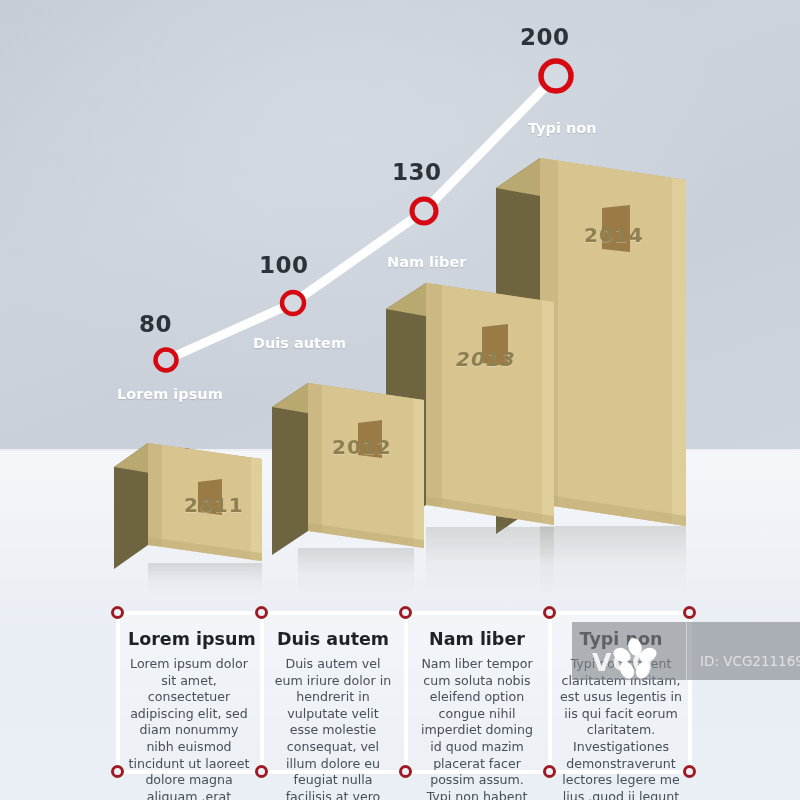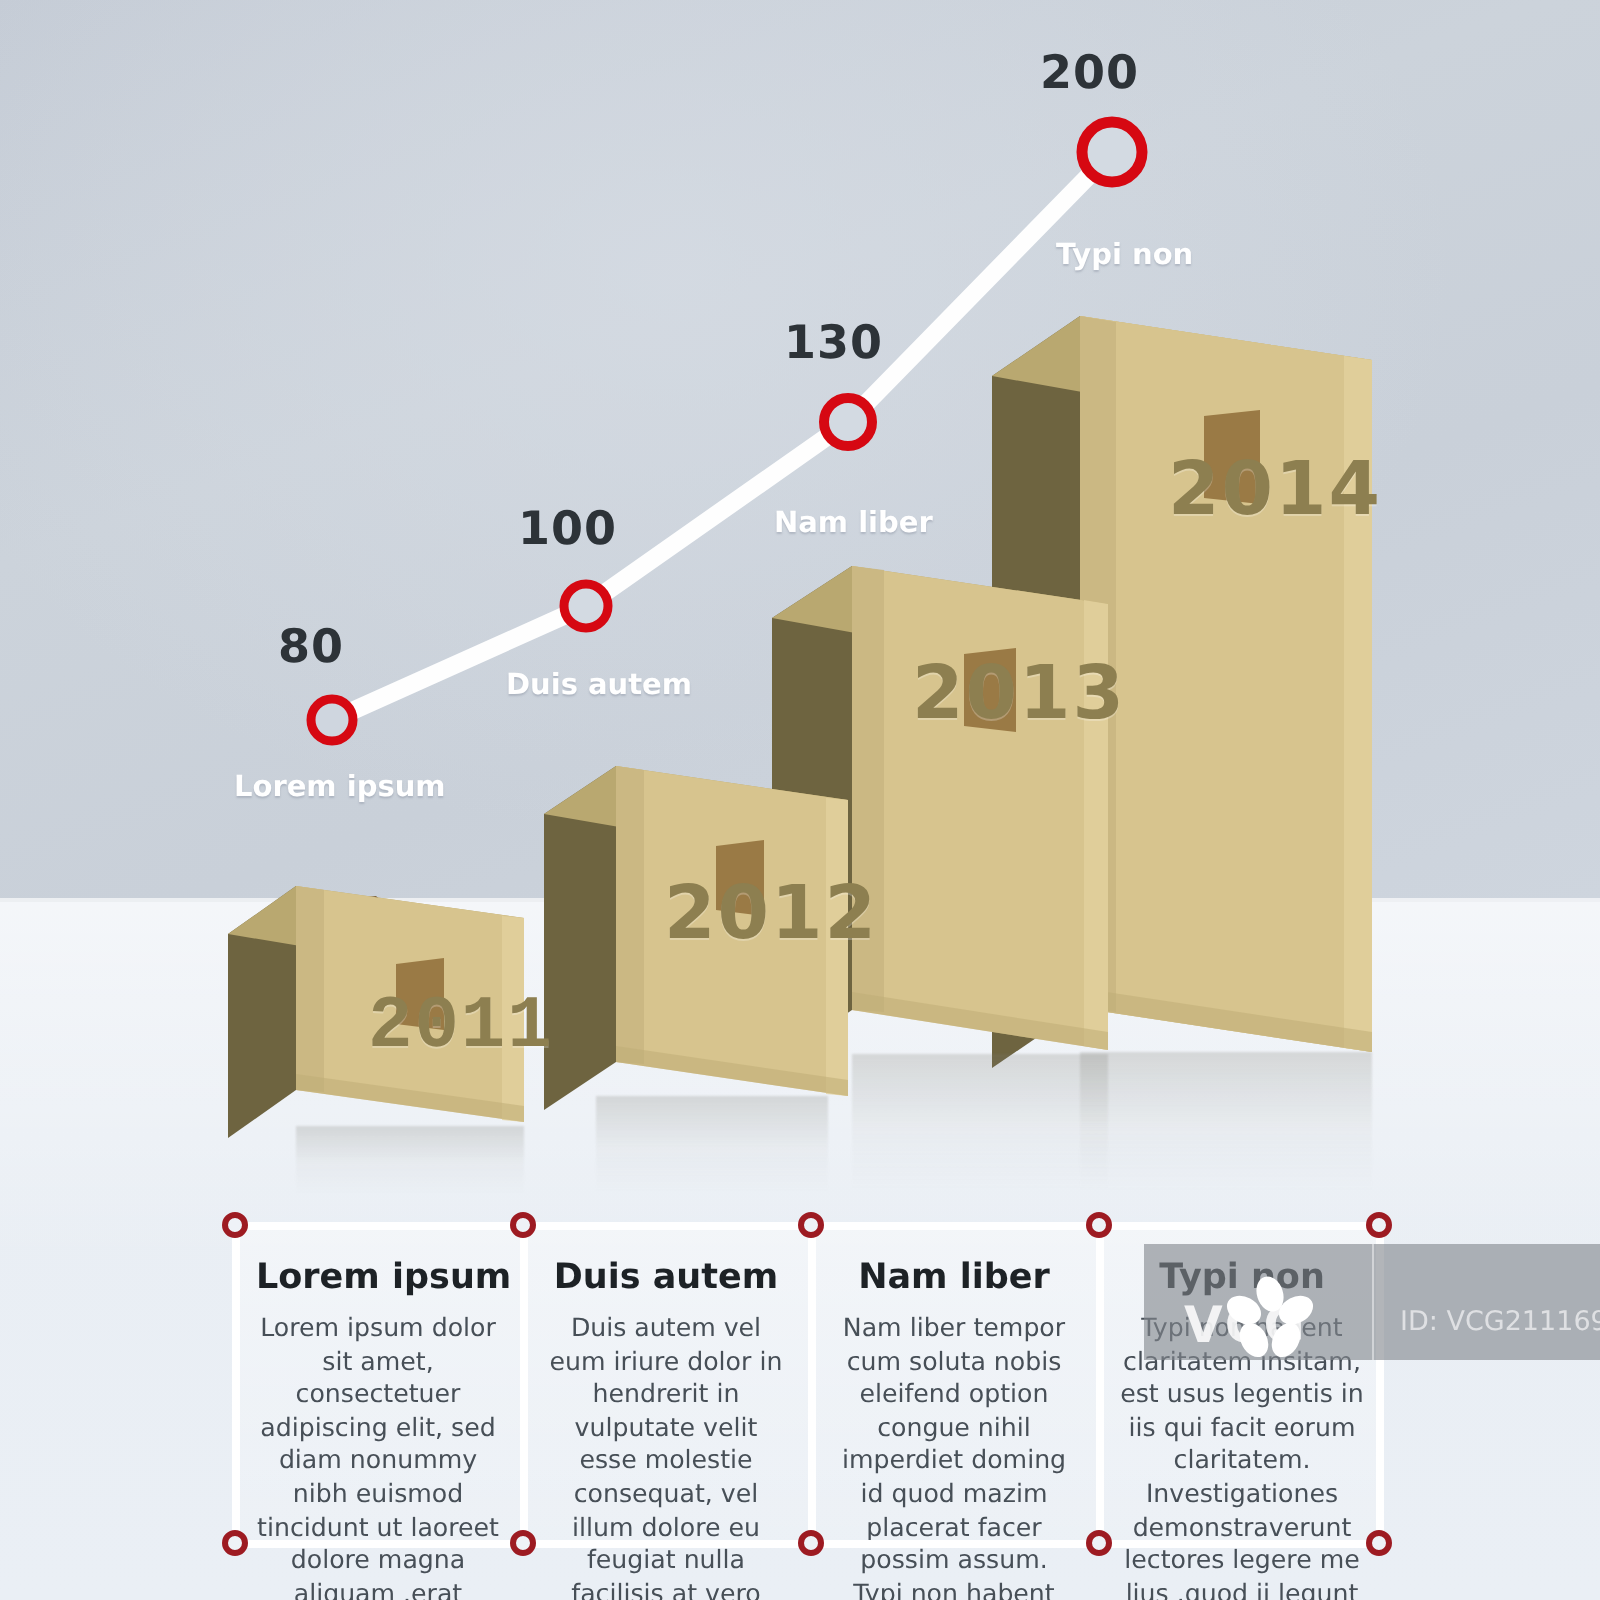--- a/index.html
+++ b/index.html
@@ -52,21 +52,21 @@
     font-size: 14.5px; font-weight: bold; color: #ffffff;
     white-space: nowrap;
     text-shadow: 0 1px 1px rgba(120,130,145,0.35);
   }
 
   
   .box { position: absolute; }
   .box svg { display: block; overflow: visible; }
   .box-year {
     position: absolute;
-    font-size: 37px; font-weight: bold;
+    font-size: 20px; font-weight: bold;
     color: #8d7f50;
     letter-spacing: 1px;
     white-space: nowrap;
     text-shadow: 0 1px 0 rgba(255,255,255,0.25);
   }
   .box-reflect {
     position: absolute;
     background: linear-gradient(180deg, rgba(120,120,110,0.22) 0%, rgba(160,160,150,0.06) 55%, rgba(255,255,255,0) 100%);
     filter: blur(0.5px);
   }
@@ -159,21 +159,21 @@
     <svg width="168" height="280" viewBox="0 0 168 280">
       <polygon points="0,26 40,0 40,222 0,249" fill="#6e6440"></polygon>
       <polygon points="0,26 40,0 168,19 128,49" fill="#b9a870"></polygon>
       <polygon points="56,10 84,7 122,41 96,44" fill="#7e6236"></polygon>
       <polygon points="40,0 168,19 168,242 40,222" fill="#d7c48e"></polygon>
       <polygon points="96,44 122,41 122,83 96,80" fill="#9a7a45"></polygon>
       <polygon points="40,0 56,2 56,223 40,222" fill="#c9b681" opacity="0.85"></polygon>
       <polygon points="156,17 168,19 168,242 156,240" fill="#e2d19e" opacity="0.8"></polygon>
       <polygon points="40,213 168,233 168,242 40,222" fill="#c0ad77" opacity="0.55"></polygon>
     </svg>
-    <div class="box-year" style="left:70px; top:42px;">2013</div>
+    <div class="box-year" style="left:70px; top:64px;font-style:italic;">2013</div>
   </div>
 
   <div class="box" style="left:262px; top:383px;margin-left:10px;">
     <svg width="152" height="200" viewBox="0 0 152 200">
       <polygon points="0,24 36,0 36,148 0,172" fill="#6e6440"></polygon>
       <polygon points="0,24 36,0 152,17 116,44" fill="#b9a870"></polygon>
       <polygon points="50,9 76,6 110,37 86,40" fill="#7e6236"></polygon>
       <polygon points="36,0 152,17 152,165 36,148" fill="#d7c48e"></polygon>
       <polygon points="86,40 110,37 110,75 86,72" fill="#9a7a45"></polygon>
       <polygon points="36,0 50,2 50,149 36,148" fill="#c9b681" opacity="0.85"></polygon>
@@ -187,21 +187,21 @@
     <svg width="148" height="150" viewBox="0 0 148 150">
       <polygon points="0,24 34,0 34,102 0,126" fill="#6e6440"></polygon>
       <polygon points="0,24 34,0 148,16 114,43" fill="#b9a870"></polygon>
       <polygon points="48,8 74,5 108,36 84,39" fill="#7e6236"></polygon>
       <polygon points="34,0 148,16 148,118 34,102" fill="#d7c48e"></polygon>
       <polygon points="84,39 108,36 108,72 84,69" fill="#9a7a45"></polygon>
       <polygon points="34,0 48,2 48,103 34,102" fill="#c9b681" opacity="0.85"></polygon>
       <polygon points="137,15 148,16 148,118 137,117" fill="#e2d19e" opacity="0.8"></polygon>
       <polygon points="34,94 148,110 148,118 34,102" fill="#c0ad77" opacity="0.55"></polygon>
     </svg>
-    <div class="box-year" style="left:70px; top:50px;font-family:Liberation Mono, monospace;">2011</div>
+    <div class="box-year" style="left:70px; top:50px;">2011</div>
   </div>
 
   <div class="box-reflect" style="left:148px; top:563px; width:114px; height:34px;"></div>
   <div class="box-reflect" style="left:298px; top:548px; width:116px; height:48px;"></div>
   <div class="box-reflect" style="left:426px; top:527px; width:128px; height:68px;"></div>
   <div class="box-reflect" style="left:540px; top:526px; width:146px; height:70px;"></div>
 
   <svg id="trend" viewBox="0 0 800 800">
     <polyline points="166,360 293,303 424,211 556,76" fill="none" stroke="#ffffff" stroke-width="9" stroke-linecap="round" stroke-linejoin="round" opacity="0.97"></polyline>
     <g>

